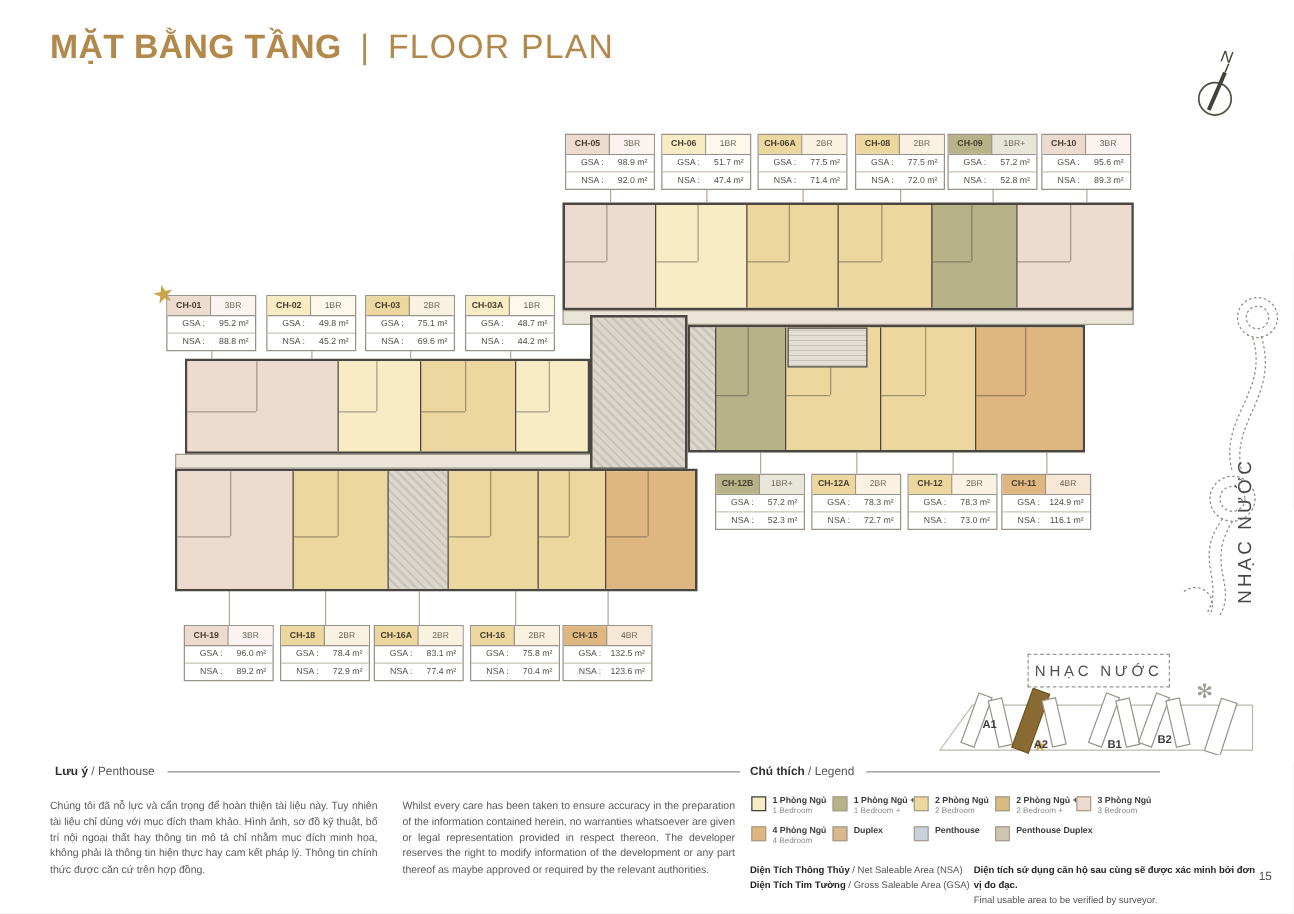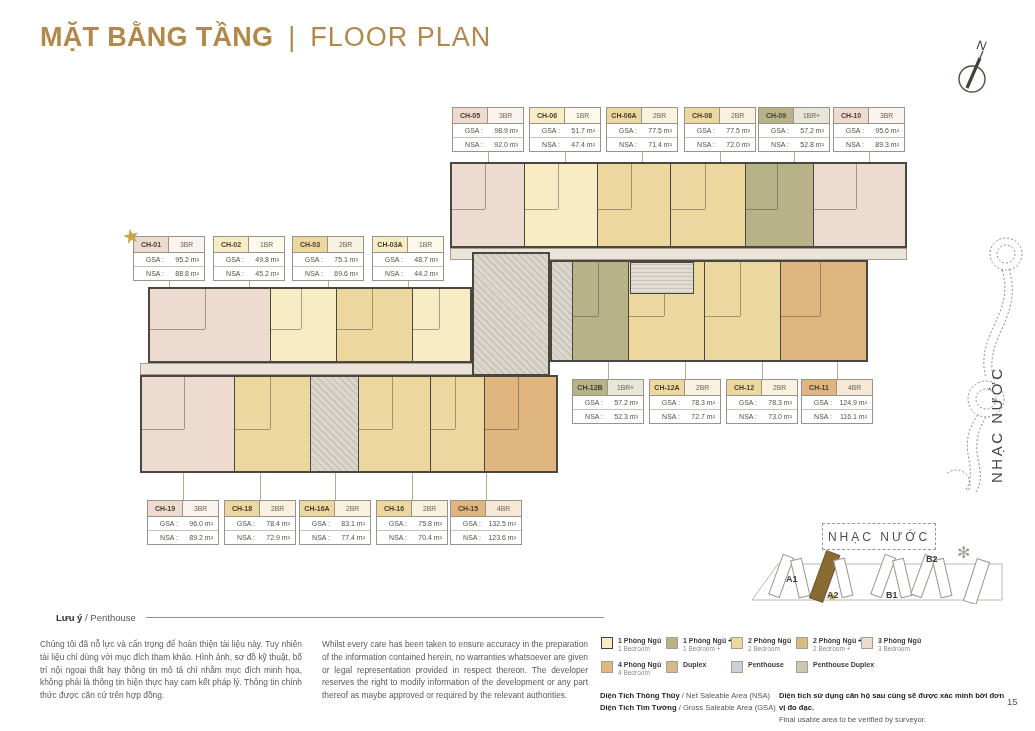--- a/index.html
+++ b/index.html
@@ -456,30 +456,35 @@
       <rect x="3" y="-19" width="11" height="38" transform="rotate(-13)"></rect>
     </g>
     <g transform="translate(230,64)" fill="#ffffff" stroke="#9a968c" stroke-width="1">
       <rect x="-8" y="-22" width="13" height="44" transform="rotate(18)"></rect>
     </g>
     <text x="78" y="83" font-size="13" fill="#c9a449">★</text>
   </svg>
   <span class="tower-label" style="left:786px;top:574px">A1</span>
   <span class="tower-label" style="left:827px;top:590px">A2</span>
   <span class="tower-label" style="left:886px;top:590px">B1</span>
-  <span class="tower-label" style="left:926px;top:554px">B2</span>
-
-  <div class="sect-head" style="left:56px;top:612px;width:548px">
+  <span class="tower-label" style="left:926px;top:586px">B2</span>
+
+  <div class="sect-head" style="left:44px;top:612px;width:548px">
     <b>Lưu ý</b>
       <span class="rest"> / Penthouse</span>
     <div class="hline"></div>
   </div>
   <div class="disc-col" style="left:40px;top:638px">Chúng tôi đã nỗ lực và cẩn trọng để hoàn thiện tài liệu này. Tuy nhiên tài liệu chỉ dùng với mục đích tham khảo. Hình ảnh, sơ đồ kỹ thuật, bố trí nội ngoại thất hay thông tin mô tả chỉ nhằm mục đích minh họa, không phải là thông tin hiện thực hay cam kết pháp lý. Thông tin chính thức được căn cứ trên hợp đồng.</div>
   <div class="disc-col" style="left:322px;top:638px;width:266px">Whilst every care has been taken to ensure accuracy in the preparation of the information contained herein, no warranties whatsoever are given or legal representation provided in respect thereon. The developer reserves the right to modify information of the development or any part thereof as maybe approved or required by the relevant authorities.</div>
 
+  <div class="sect-head" style="left:600px;top:612px;width:328px">
+    <b>Chú thích</b>
+      <span class="rest"> / Legend</span>
+    <div class="hline"></div>
+  </div>
   <div class="lrow" style="left:601px;top:636px">
       <div class="litem">
         <span class="lsw" style="background:#f7ecc4;border-color:#44403a"></span>
     <span class="ltx">
       <b>1 Phòng Ngủ</b>
       <i>1 Bedroom</i>
     </span>
       </div>
       <div class="litem">
         <span class="lsw" style="background:#b7b287;border-color:#a79e8c"></span>

